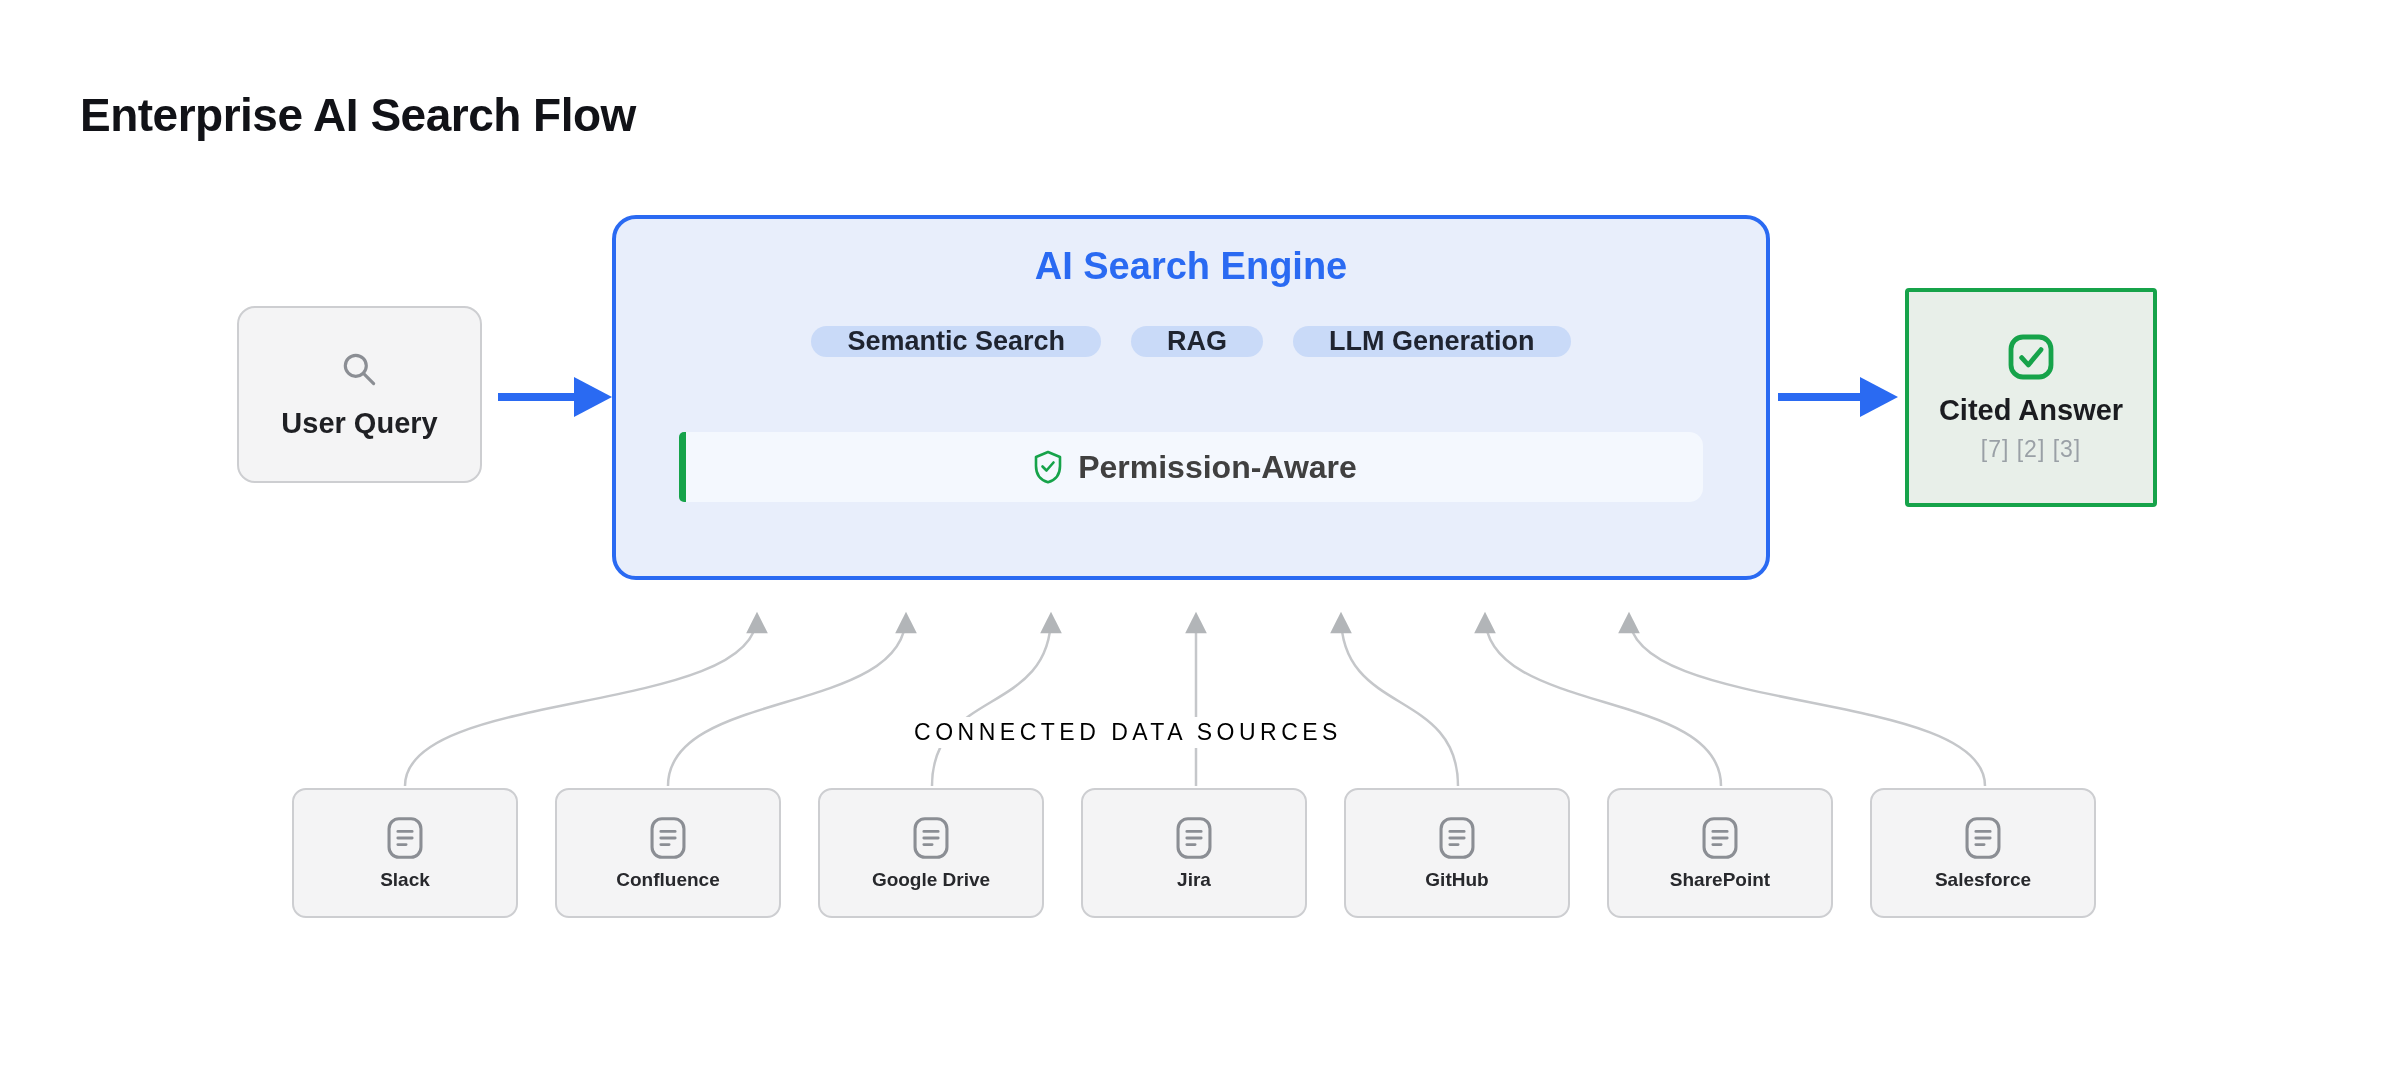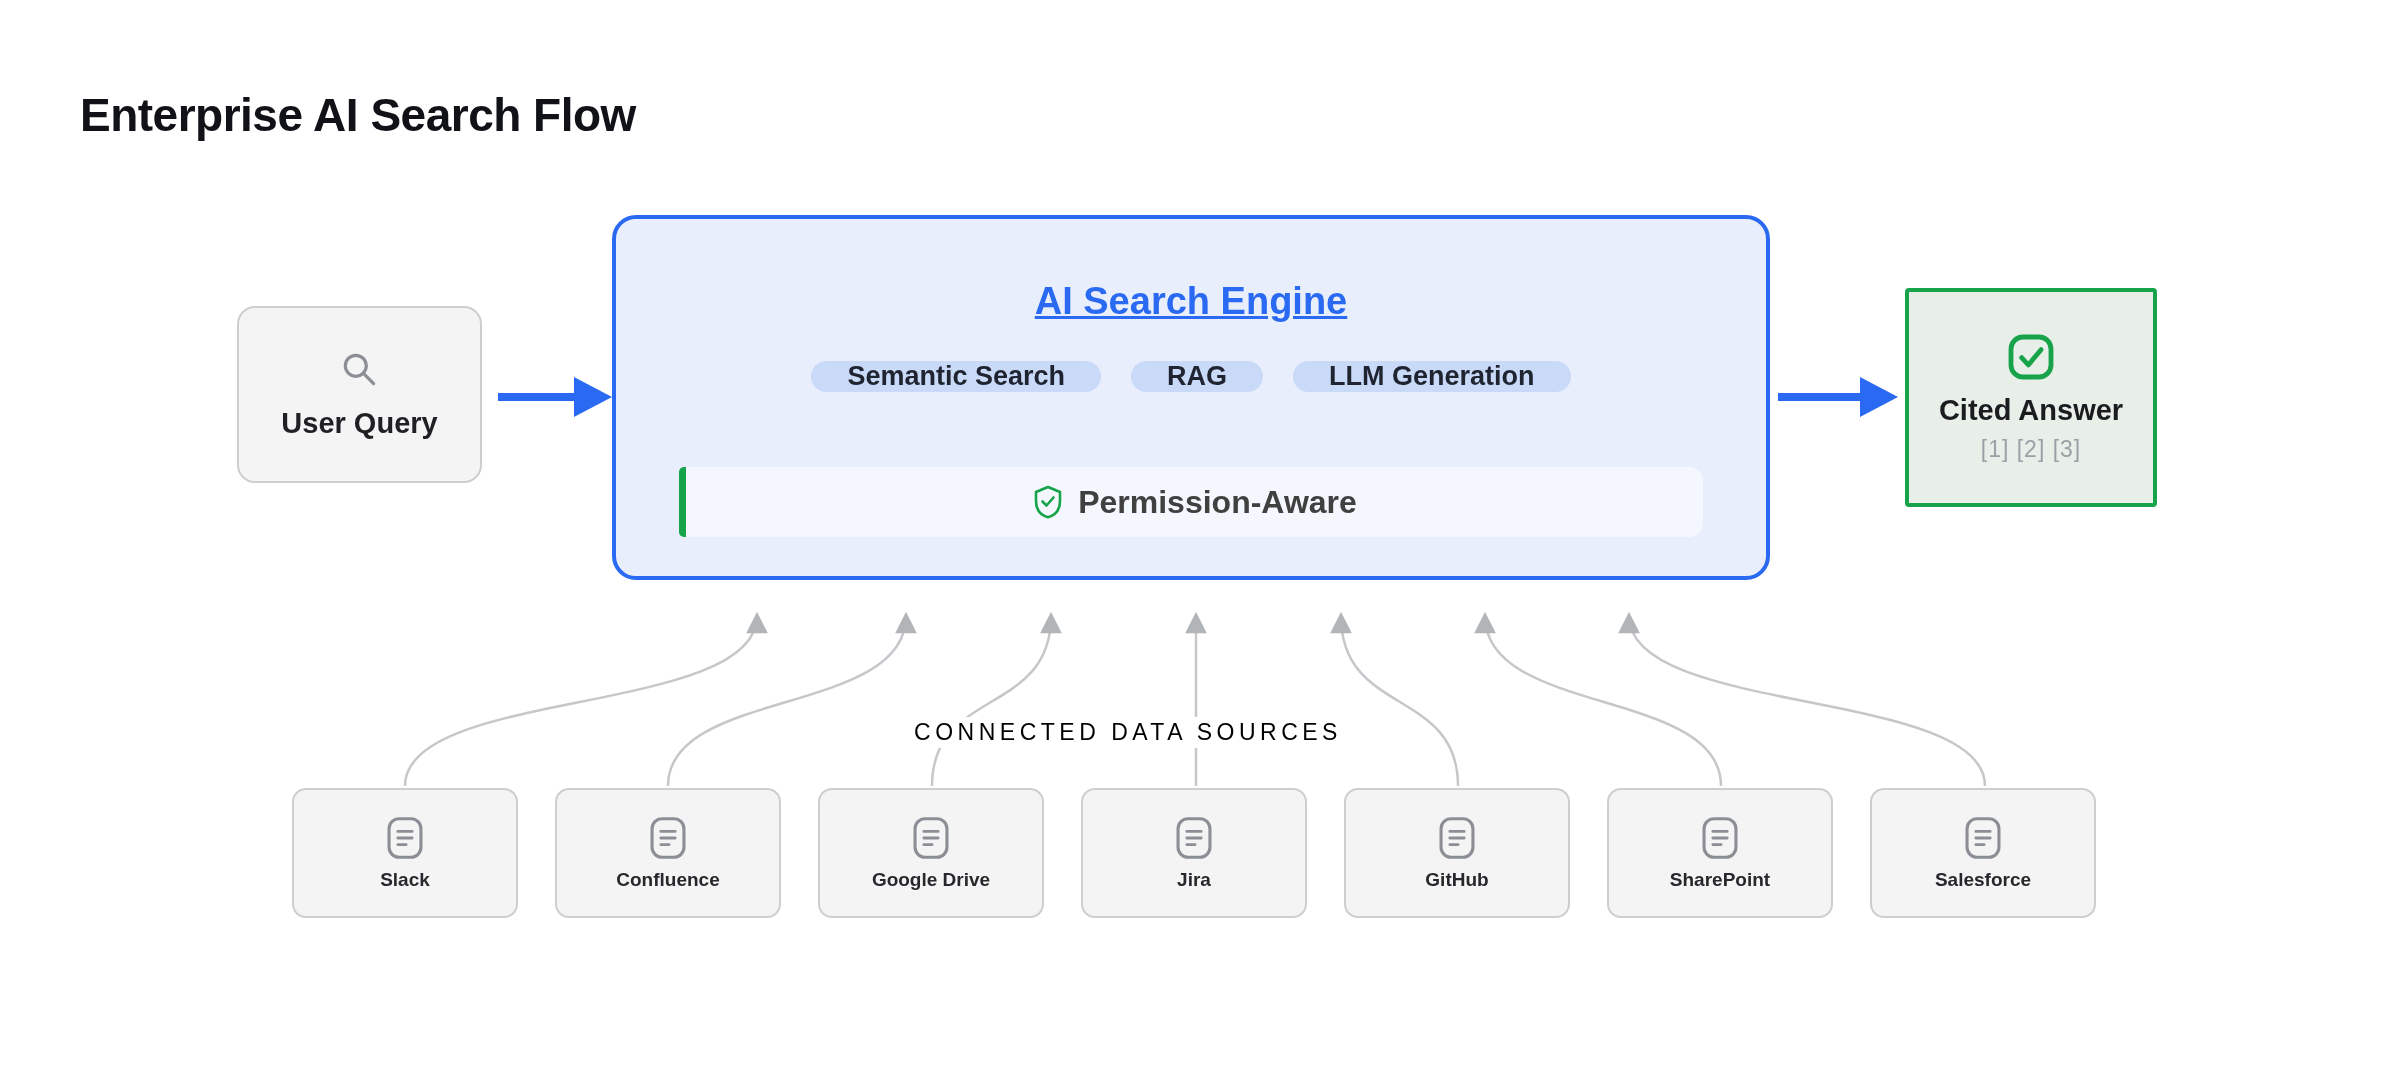--- a/index.html
+++ b/index.html
@@ -30,21 +30,21 @@
   .user-query .node-label{font-size:29px;}
 
   
   .engine{
     position:absolute;box-sizing:border-box;left:612px;top:215px;width:1158px;height:365px;
     background:#e8eefb;border:4px solid #2a6af2;border-radius:24px;
     display:flex;flex-direction:column;align-items:center;
     z-index:2;
   }
   .engine-title{
-    margin-top:60px;font-size:38px;line-height:44px;font-weight:700;color:#2a6af2;text-decoration:underline;
+    margin-top:25px;font-size:38px;line-height:44px;font-weight:700;color:#2a6af2;
   }
   .pill-row{display:flex;gap:30px;margin-top:38px;height:62px;align-items:flex-start;}
   .pill{
     background:#c9daf8;border-radius:32px;display:flex;align-items:center;
     padding:0 36px;font-size:27px;font-weight:600;color:#1f2430;
   }
   .perm-bar{
     box-sizing:border-box;margin-top:44px;width:1024px;height:70px;
     background:#f4f8fe;border-left:7px solid #16a34a;
     border-radius:5px 14px 14px 5px;
@@ -135,21 +135,21 @@
       <span class="perm-label">Permission-Aware</span>
     </div>
   </div>
 
   <div class="cited">
     <svg class="icon" width="48" height="48" viewBox="0 0 36 36" fill="none" style="margin-bottom:4px;">
       <rect x="3" y="3" width="30" height="30" rx="9" stroke="#16a34a" stroke-width="3.6"></rect>
       <path d="M11 18.5 L16 24 L25.5 12.5" stroke="#16a34a" stroke-width="3.6" stroke-linecap="round" stroke-linejoin="round"></path>
     </svg>
     <div class="node-label">Cited Answer</div>
-    <div class="citations">[1] [2] [3]</div>
+    <div class="citations">[7] [2] [3]</div>
   </div>
 
   <div class="sources-heading">CONNECTED DATA SOURCES</div>
 
   <div class="source-row">
     <div class="source-box">
       <svg class="icon" width="40" height="44" viewBox="0 0 36 40" fill="none">
         <rect x="3.5" y="2.5" width="29" height="35" rx="9" stroke="#8b8e94" stroke-width="2.8"></rect>
         <path d="M11.5 14 H24.5 M11.5 20 H24.5 M11.5 26 H19" stroke="#8b8e94" stroke-width="2.6" stroke-linecap="round"></path>
       </svg>

